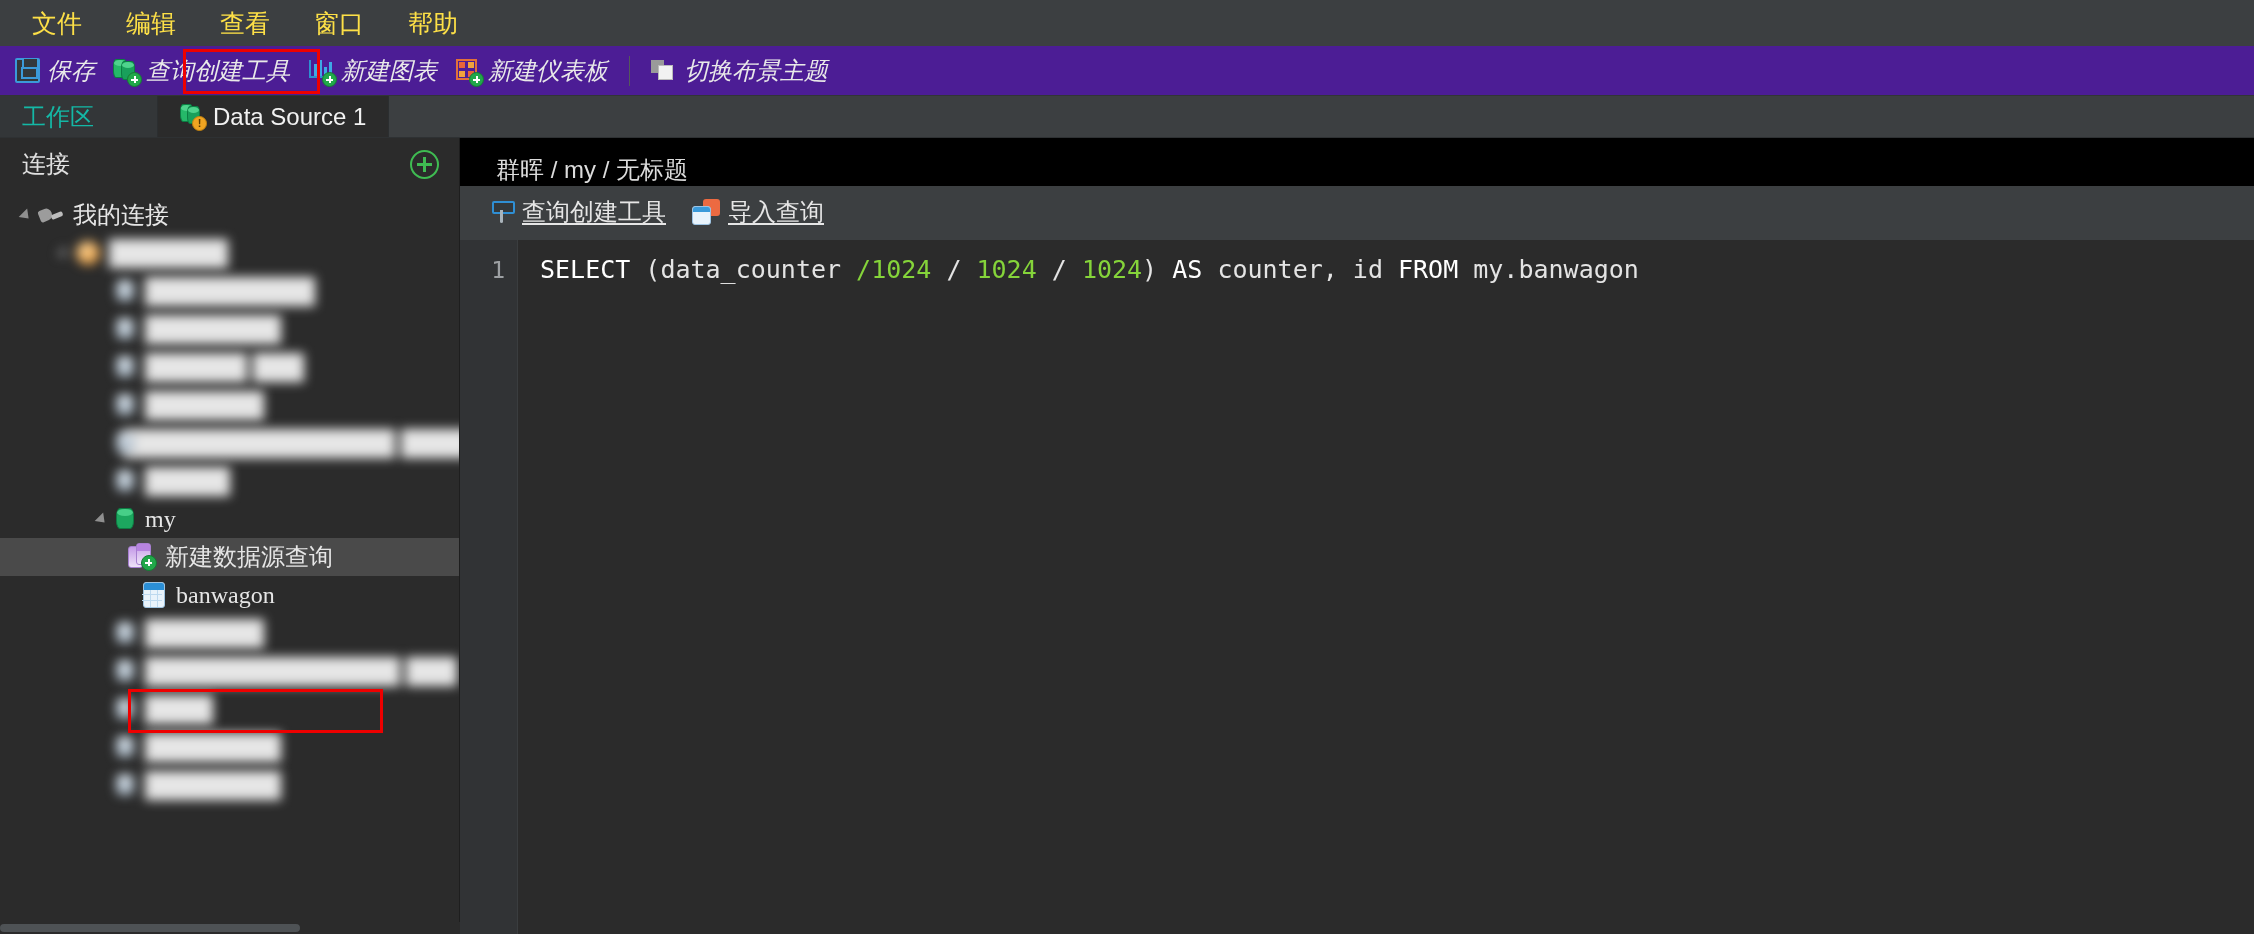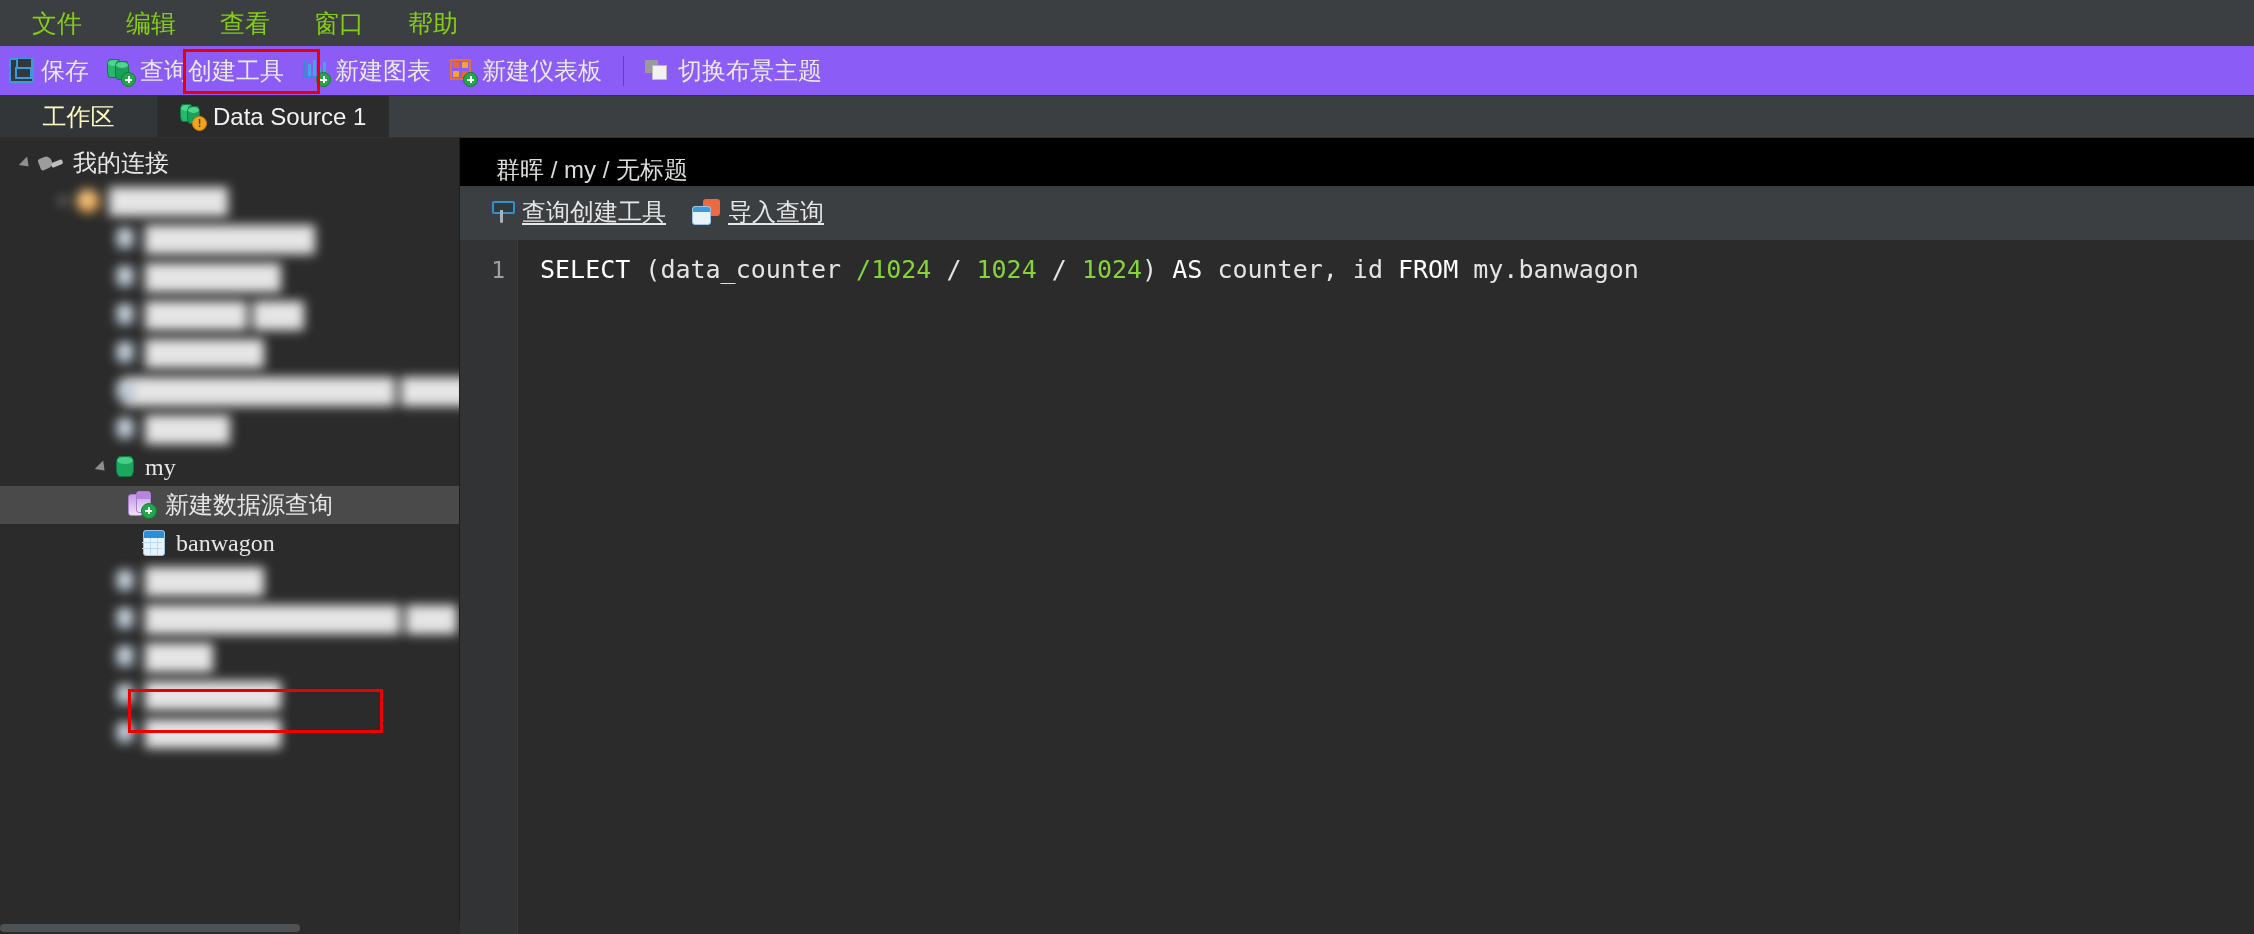--- a/index.html
+++ b/index.html
@@ -13,32 +13,34 @@
   .app { width: 2254px; height: 934px; display: flex; flex-direction: column; background: #3c3f41; }
 
   
   .menubar {
     height: 46px; flex: 0 0 46px;
     background: #3c3f41;
     display: flex; align-items: center;
     padding-left: 10px;
   }
   .menubar .mi {
-    font-size: 25px; color: #84cc16;
+    font-size: 25px; color: #fde047;
     padding: 4px 22px; cursor: default;
     line-height: 1;
   }
 
   
   .toolbar {
     height: 50px; flex: 0 0 50px;
-    background: #8b5cf6;
+    background: #4c1d95;
     display: flex; align-items: center;
+    padding-left: 6px;
     position: relative;
     border-bottom: 1px solid #323537;
+    font-style: italic;
   }
   .tb-btn {
     display: flex; align-items: center; gap: 7px;
     height: 42px; padding: 0 9px;
     font-size: 24px; color: #e9e9e9;
     position: relative; cursor: default;
     white-space: nowrap;
   }
   .tb-sep { width: 1px; height: 30px; background: #55595c; margin: 0 12px; }
   .tb-highlight {
@@ -104,21 +106,21 @@
     height: 42px; flex: 0 0 42px;
     background: #3c3f41;
     display: flex; align-items: stretch;
     border-bottom: 1px solid #2e3133;
   }
   .tab {
     display: flex; align-items: center; gap: 8px;
     padding: 0 22px; font-size: 24px; cursor: default;
     white-space: nowrap;
   }
-  .tab.inactive { color: #fef9c3; background: #333638; border-right: 1px solid #2b2e30; min-width: 158px; justify-content: center;}
+  .tab.inactive { color: #14b8a6; background: #333638; border-right: 1px solid #2b2e30; min-width: 158px; }
   .tab.active { color: #f2f2f2; background: #2b2b2b; border-right: 1px solid #2b2e30; }
   .tabrest { flex: 1; background: #3c3f41; }
 
   .ico-dbwarn { width: 25px; height: 25px; position: relative; }
   .ico-dbwarn .cylA, .ico-dbwarn .cylB {
     position: absolute; width: 13px; height: 18px; border-radius: 3px/7px;
     background: #19a05b; border: 1px solid #0c7d43;
   }
   .ico-dbwarn .cylA { left: 0; top: 0; background: #25b869; }
   .ico-dbwarn .cylB { left: 7px; top: 2px; }
@@ -368,20 +370,24 @@
         <span class="warnbadge">!</span>
       </span>
       <span>Data Source 1</span>
     </div>
     <div class="tabrest"></div>
   </div>
 
   <div class="body">
 
     <div class="sidebar">
+      <div class="sb-head">
+        <span class="sb-title">连接</span>
+        <span class="addbtn"></span>
+      </div>
       <div class="tree" id="tree">
           <div class="trow" style="padding-left: 14px;">
             <span class="arrow open">
               <i></i>
             </span>
             <span class="ico-plug"></span>
             <span class="tlabel">我的连接</span>
           </div>
           <div class="trow blur" style="padding-left: 52px;">
             <span class="arrow open">

